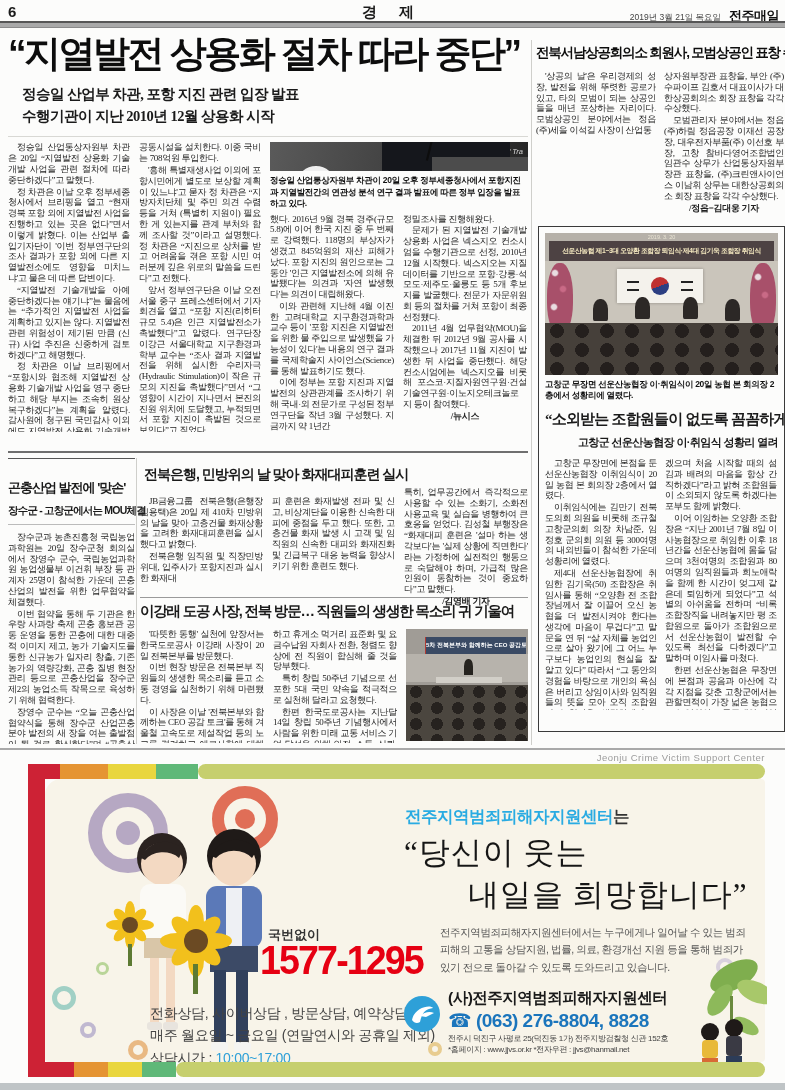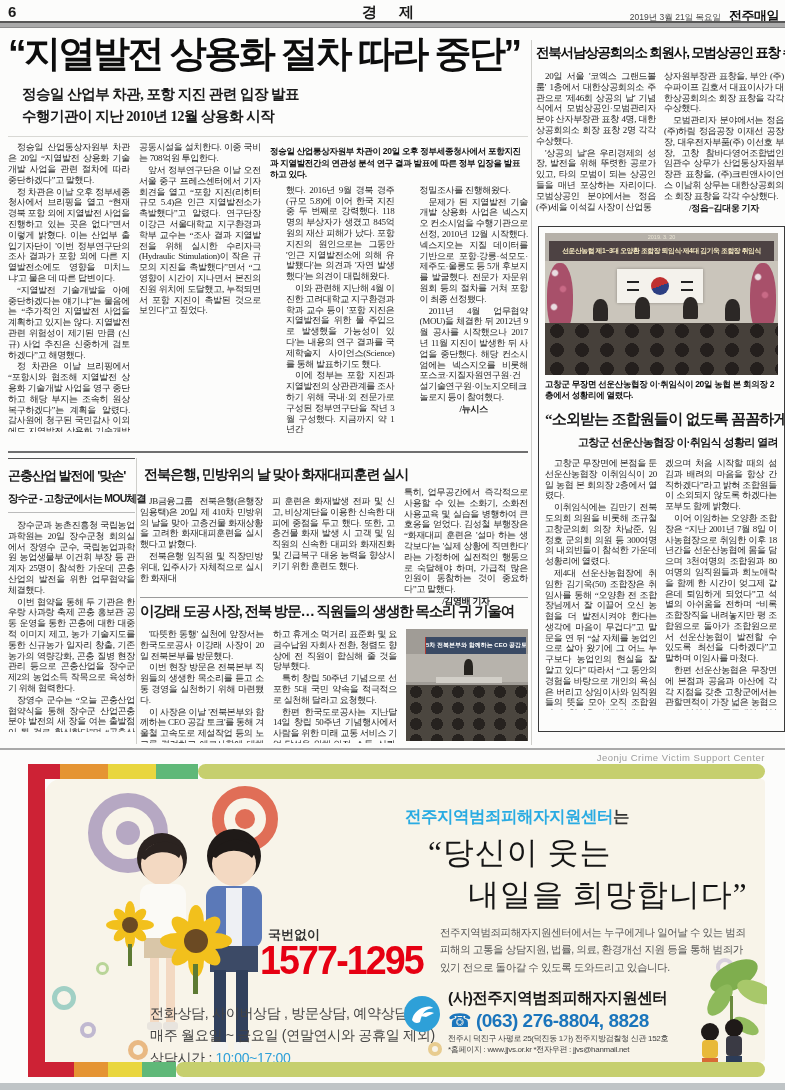--- a/index.html
+++ b/index.html
@@ -24,21 +24,21 @@
   
   .main-art { left:8px; top:34px; width:520px; }
   .main-headline { font-size:37px; font-weight:800; letter-spacing:-2.5px; line-height:1.08; color:#0d0d0d;
                    font-family:"Liberation Sans","DejaVu Sans",sans-serif; white-space:nowrap; }
   .main-subheads { margin:10px 0 0 14px; font-family:"Liberation Serif","DejaVu Serif",serif;
                    font-size:14.5px; font-weight:700; line-height:1.5; letter-spacing:-0.5px; }
   .main-body { margin-top:9px; display:flex; gap:9px; height:296px; border-top:1px solid #d8d8d4; padding-top:5px; }
   .mcol { width:122px; height:100%; }
   .right-half { width:258px; display:flex; flex-direction:column; }
   .sub-cols { display:flex; gap:9px; margin-top:4px; flex:1; }
-  .sub-cols .col { width:124px;margin-left:16px; }
+  .sub-cols .col { width:124px; }
   .photo-caption { font-size:8.5px; font-weight:600; line-height:1.35; margin-top:4px; letter-spacing:-0.3px; color:#111; }
 
   
   .photoA { position:relative; width:258px; height:110px; overflow:hidden;
             background:linear-gradient(100deg,#5a5a5a 0%,#414141 50%,#262626 100%); }
   .photoA .eng-top { position:absolute; right:5px; top:5px; color:#d8d8d8; font-size:7.5px; font-style:italic; }
   .photoA .logo-ring { position:absolute; left:26px; top:24px; width:40px; height:40px; border:5px solid #efefef; border-radius:50%; }
   .photoA .head { position:absolute; right:62px; top:8px; width:36px; height:42px; background:#c7bcb0; border-radius:48% 48% 42% 42%; }
   .photoA .hair { position:absolute; right:60px; top:2px; width:40px; height:18px; background:#2a2a2a; border-radius:50% 50% 20% 20%; }
   .photoA .suit { position:absolute; right:18px; bottom:0; width:128px; height:52px; background:#15171c; border-radius:45% 30% 0 0; }
@@ -77,21 +77,21 @@
   .photoB .crowd { position:absolute; bottom:0; left:0; right:0; height:52px;
                    background:radial-gradient(circle 7px at 12px 8px,#241f1d 97%,transparent),#46403a; background-size:25px 19px; }
   .coop-headline { margin-top:8px; text-align:center; font-family:"Liberation Serif","DejaVu Serif",serif;
                    font-size:15px; font-weight:800; letter-spacing:-0.8px; white-space:nowrap; }
   .coop-subhead { margin-top:6px; text-align:right; font-size:11px; font-weight:700; letter-spacing:-0.6px; }
   .coop-body { margin-top:8px; display:flex; gap:8px; height:252px; }
   .coop-body .col { width:112px; }
 
   
   .insect { left:8px; top:458px; width:127px; }
-  .insect-headline { border-top:1.5px solid #555; padding-top:8px; font-size:13px; font-weight:800; letter-spacing:-1px; white-space:nowrap; }
+  .insect-headline { border-top:1.5px solid #555; padding-top:20px; font-size:13px; font-weight:800; letter-spacing:-1px; white-space:nowrap; }
   .insect-subhead { margin-top:7px; font-size:10.5px; font-weight:700; letter-spacing:-0.8px; white-space:nowrap;
                     border-bottom:1px solid #bbb; padding-bottom:6px; }
   .insect-body { margin-top:7px; height:212px; }
 
   
   .bank { left:140px; top:458px; width:388px; height:138px; }
   .bank-headline { position:absolute; left:4px; top:8px; font-size:14px; font-weight:800; letter-spacing:-1px; white-space:nowrap; }
   .bank-col3 { position:absolute; right:0; top:0; width:124px; height:132px;margin-top:29px; }
   .bank-cols { position:absolute; left:0; top:38px; display:flex; gap:9px; height:98px; }
   .bank-cols .col { width:123px; }
@@ -128,21 +128,21 @@
   .ring-sm1 { left:52px; top:986px; width:24px; height:24px; border:5px solid #67b8ae; opacity:.6; }
   .ring-sm2 { left:80px; top:1022px; width:16px; height:16px; border:4px solid #9b8fc0; opacity:.6; }
   .ring-sm3 { left:128px; top:1040px; width:20px; height:20px; border:5px solid #e0913f; opacity:.6; }
   .ring-sm4 { left:96px; top:962px; width:13px; height:13px; border:3px solid #8fbf62; opacity:.6; }
   .ring-sm5 { left:428px; top:1042px; width:14px; height:14px; border:4px solid #d8a435; opacity:.5; }
   .ring-sm6 { left:716px; top:958px; width:18px; height:18px; border:4px solid #b9aed1; opacity:.5; }
 
   .ad-kids { left:100px; top:806px; }
   .ad-org-line { left:405px; top:806px; font-size:16.5px; font-weight:800; color:#29abe2; letter-spacing:-0.5px; }
   .ad-org-line .suffix { color:#333; }
-  .ad-slogan1 { left:428px; top:832px; font-family:"Liberation Serif","DejaVu Serif",serif; font-size:31px; color:#161616; letter-spacing:1px; }
+  .ad-slogan1 { left:404px; top:832px; font-family:"Liberation Serif","DejaVu Serif",serif; font-size:31px; color:#161616; letter-spacing:1px; }
   .ad-slogan2 { left:468px; top:874px; font-family:"Liberation Serif","DejaVu Serif",serif; font-size:31px; color:#161616; letter-spacing:1px; }
   .ad-phone-label { left:268px; top:926px; font-size:13px; font-weight:700; color:#333; }
   .ad-phone { left:260px; top:938px; font-size:40px; font-weight:800; color:#e60012; letter-spacing:-2px; transform:scaleX(.94); transform-origin:left; }
   .ad-desc { left:440px; top:924px; width:312px; font-size:10.5px; line-height:1.65; color:#555; letter-spacing:-0.4px; }
   .ad-contact { left:150px; top:1002px; font-size:14px; line-height:1.6; color:#444; letter-spacing:-0.3px; }
   .ad-contact .blue { color:#2ea0d8; }
   .ad-bird { left:404px; top:996px; width:36px; height:36px; border-radius:50%; background:#2ea0d8; }
   .ad-orgs { left:448px; top:988px; }
   .ad-org1 { font-size:13px; font-weight:700; color:#222; letter-spacing:-0.5px; }
   .ad-org2 { font-size:15.5px; font-weight:800; color:#1a1a1a; letter-spacing:-0.5px; }
@@ -172,20 +172,21 @@
     </div>
     <div class="main-body">
       <div class="col mcol">
           <p class="para">정승일 산업통상자원부 차관은 20일 “지열발전 상용화 기술개발 사업을 관련 절차에 따라 중단하겠다”고 말했다.</p>
           <p class="para">정 차관은 이날 오후 정부세종청사에서 브리핑을 열고 “현재 경북 포항 외에 지열발전 사업을 진행하고 있는 곳은 없다”면서 이렇게 밝혔다. 이는 산업부 출입기자단이 '이번 정부연구단의 조사 결과가 포항 외에 다른 지열발전소에도 영향을 미치느냐'고 물은 데 따른 답변이다.</p>
           <p class="para">“지열발전 기술개발을 아예 중단하겠다는 얘기냐”는 물음에는 “추가적인 지열발전 사업을 계획하고 있지는 않다. 지열발전 관련 위험성이 제기된 만큼 (신규) 사업 추진은 신중하게 검토하겠다”고 해명했다.</p>
           <p class="para">정 차관은 이날 브리핑에서 “포항시와 협조해 지열발전 상용화 기술개발 사업을 영구 중단하고 해당 부지는 조속히 원상 복구하겠다”는 계획을 알렸다. 감사원에 청구된 국민감사 이외에도 지열발전 상용화 기술개발 사업의 진행과정 및 부지 선정이 적합했는지 여부는 엄정하게 조사하겠다는 입장이다.</p>
         </div>
       <div class="col mcol cont">
           <p class="para">공동시설을 설치한다. 이중 국비는 708억원 투입한다.</p>
+          <p class="para">'흥해 특별재생사업 이외에 포항시민에게 별도로 보상할 계획이 있느냐'고 묻자 정 차관은 “지방자치단체 및 주민 의견 수렴 등을 거쳐 (특별히 지원이) 필요한 게 있는지를 관계 부처와 함께 조사할 것”이라고 설명했다. 정 차관은 “지진으로 상처를 받고 어려움을 겪은 포항 시민 여러분께 깊은 위로의 말씀을 드린다”고 전했다.</p>
           <p class="para">앞서 정부연구단은 이날 오전 서울 중구 프레스센터에서 기자회견을 열고 “포항 지진(리히터 규모 5.4)은 인근 지열발전소가 촉발했다”고 알렸다. 연구단장 이강근 서울대학교 지구환경과학부 교수는 “조사 결과 지열발전을 위해 실시한 수리자극(Hydraulic Stimulation)이 작은 규모의 지진을 촉발했다”면서 “그 영향이 시간이 지나면서 본진의 진원 위치에 도달했고, 누적되면서 포항 지진이 촉발된 것으로 보인다”고 짚었다.</p>
         </div>
       <div class="right-half">
         <div class="photoA">
           <div class="eng-top">istry of Tra</div>
           <div class="logo-ring"></div>
 
           <div class="hair"></div>
           <div class="head"></div>
           <div class="suit"></div>
@@ -214,21 +215,20 @@
   <div class="abs rule-a"></div>
   <div class="abs rule-b"></div>
   <div class="abs rule-c"></div>
   <div class="abs vert-1"></div>
   <div class="abs vert-2"></div>
 
   <div class="abs award">
     <div class="award-headline">전북서남상공회의소 회원사, 모범상공인 표창 수상</div>
     <div class="award-body">
       <div class="col">
-          <p class="para">20일 서울 '코엑스 그랜드볼룸' 1층에서 대한상공회의소 주관으로 '제46회 상공의 날' 기념식에서 모범상공인·모범관리자 분야 산자부장관 표창 4명, 대한상공회의소 회장 표창 2명 각각 수상했다.</p>
           <p class="para">'상공의 날'은 우리경제의 성장, 발전을 위해 뚜렷한 공로가 있고, 타의 모범이 되는 상공인들을 매년 포상하는 자리이다. 모범상공인 분야에서는 정읍 (주)세을 이석길 사장이 산업통</p>
         </div>
       <div class="col cont">
           <p class="para">상자원부장관 표창을, 부안 (주)수파이프 김호서 대표이사가 대한상공회의소 회장 표창을 각각 수상했다.</p>
           <p class="para">모범관리자 분야에서는 정읍 (주)하림 정읍공장 이재선 공장장, 대우전자부품(주) 이선호 부장, 고창 참바다영어조합법인 임관수 상무가 산업통상자원부장관 표창을, (주)크린앤사이언스 이남휘 상무는 대한상공회의소 회장 표창을 각각 수상했다.</p>
           <p class="para byline">/정읍=김대웅 기자</p>
         </div>
     </div>
   </div>
 
@@ -278,21 +278,21 @@
 
   <div class="abs bank">
     <div class="bank-headline">전북은행, 민방위의 날 맞아 화재대피훈련 실시</div>
     <div class="col bank-col3 cont">
         <p class="para">특히, 업무공간에서 즉각적으로 사용할 수 있는 소화기, 소화전 사용교육 및 실습을 병행하여 큰 호응을 얻었다. 김성철 부행장은 “화재대피 훈련은 '설마 하는 생각보다'는 '실제 상황에 직면한다' 라는 가정하에 실전적인 행동으로 숙달해야 하며, 가급적 많은 인원이 동참하는 것이 중요하다”고 말했다.</p>
         <p class="para byline">/김영배 기자</p>
       </div>
     <div class="bank-cols">
       <div class="col">
           <p class="para">JB금융그룹 전북은행(은행장 임용택)은 20일 제 410차 민방위의 날을 맞아 고층건물 화재상황을 고려한 화재대피훈련을 실시했다고 밝혔다.</p>
-          <p class="para">전북은행 임직원 및 직장민방위대, 입주사가 자체적으로 실시한 화재대</p>
+          <p class="para">전북은행 임직원 및 직장민방위대, 입주사가 포항지진과 실시한 화재대</p>
         </div>
       <div class="col cont">
           <p class="para">피 훈련은 화재발생 전파 및 신고, 비상계단을 이용한 신속한 대피에 중점을 두고 했다. 또한, 고층건물 화재 발생 시 고객 및 임직원의 신속한 대피와 화재진화 및 긴급복구 대응 능력을 향상시키기 위한 훈련도 했다.</p>
         </div>
     </div>
   </div>
 
   <div class="abs exp">
     <div class="exp-headline">이강래 도공 사장, 전북 방문… 직원들의 생생한 목소리 귀 기울여</div>
     <div class="exp-body">

